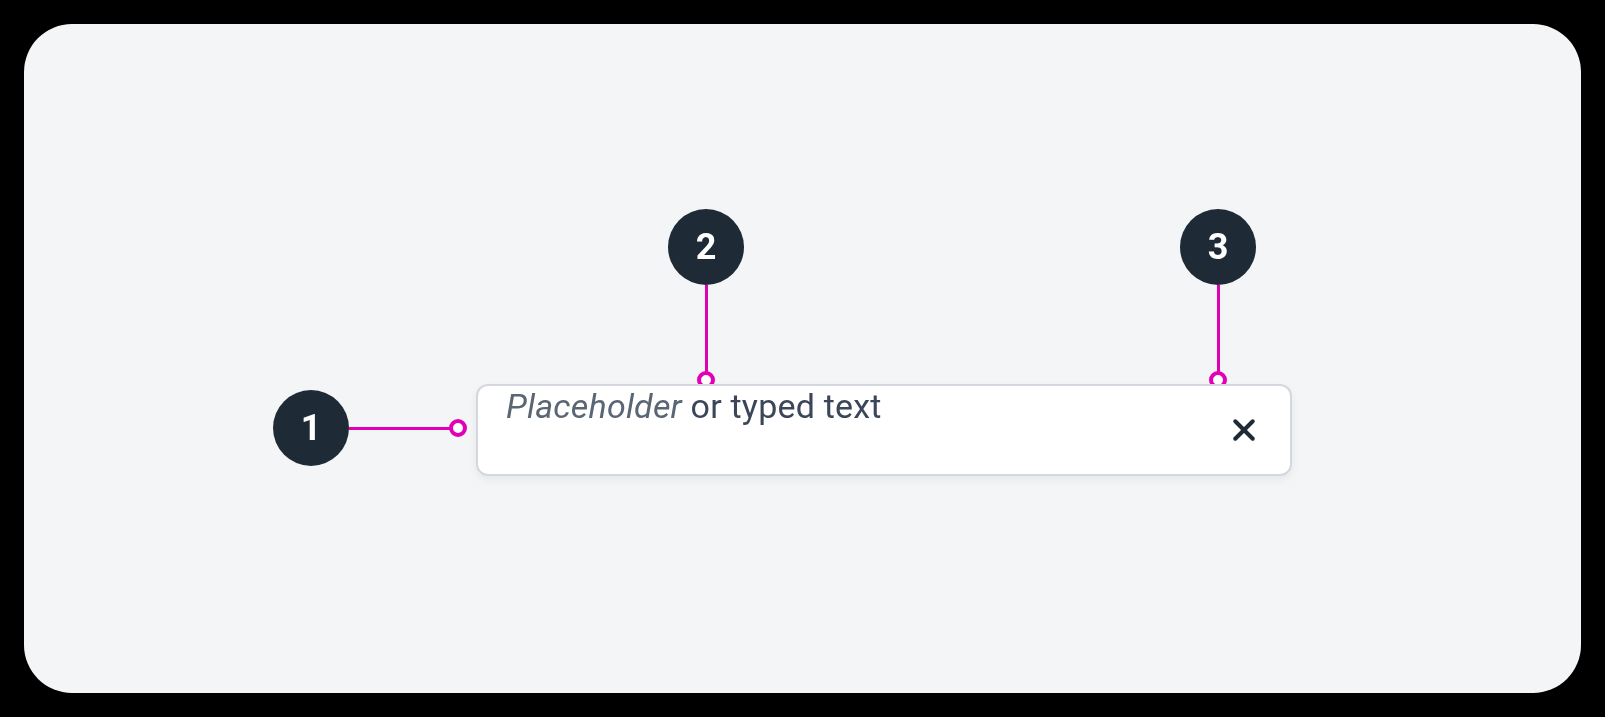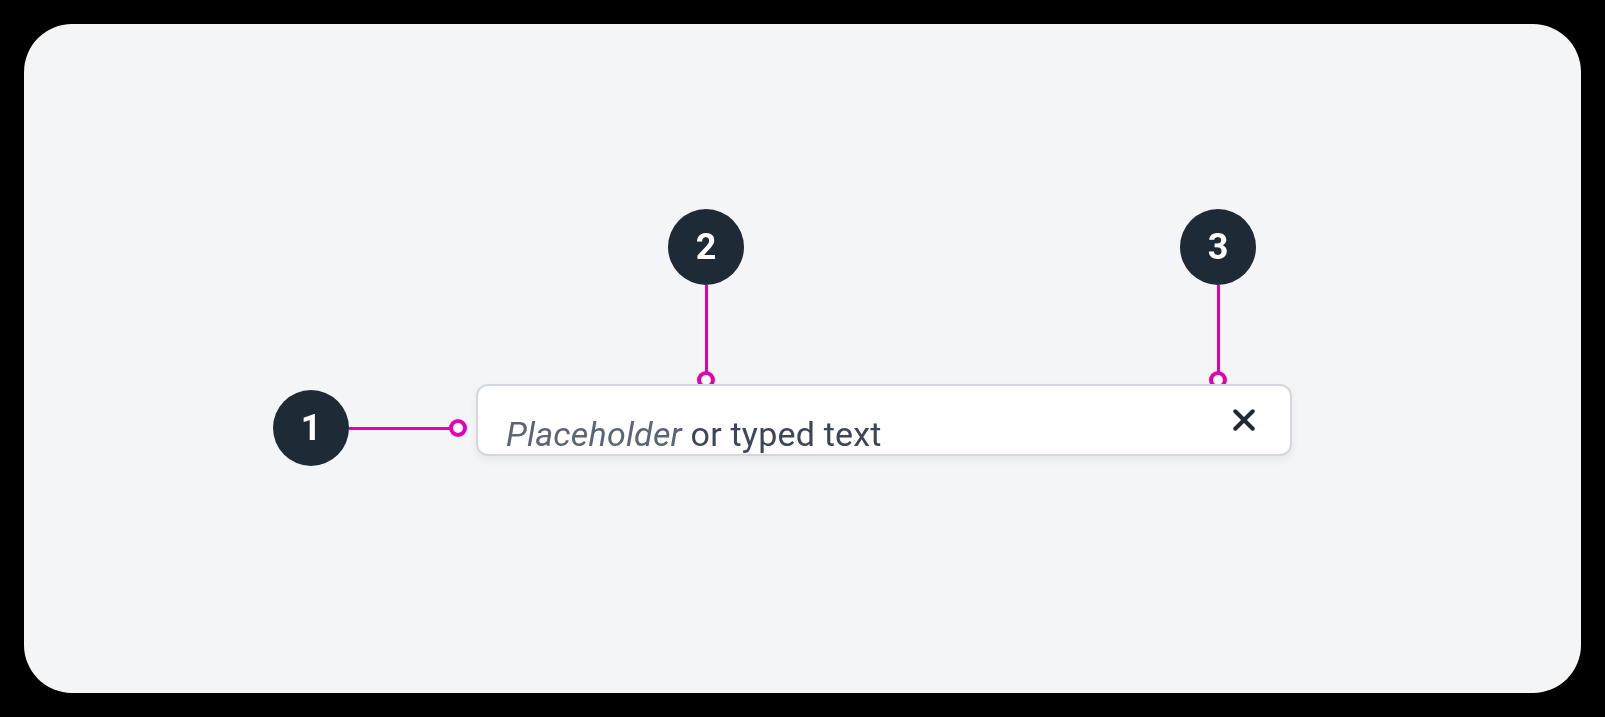--- a/index.html
+++ b/index.html
@@ -30,27 +30,27 @@
     position: absolute;
     inset: 0;
   }
 
   
   .input-wrap {
     position: absolute;
     left: 452px;
     top: 360px;
     width: 816px;
-    height: 72px;
+    height: 92px;
     background: #fff;
     border: 2px solid #d4d8de;
     border-radius: 12px;
     box-shadow: 0 4px 8px rgba(0, 20, 40, 0.06);
     display: flex;
-    align-items: flex-end;
+    align-items: flex-start;
     padding: 0 28px 0 28px;
   }
   .input-text {
     font-size: 34px;
     color: #3b4658;
     letter-spacing: 0.2px;
     white-space: nowrap;
   }
   .input-text .ph {
     font-style: italic;

